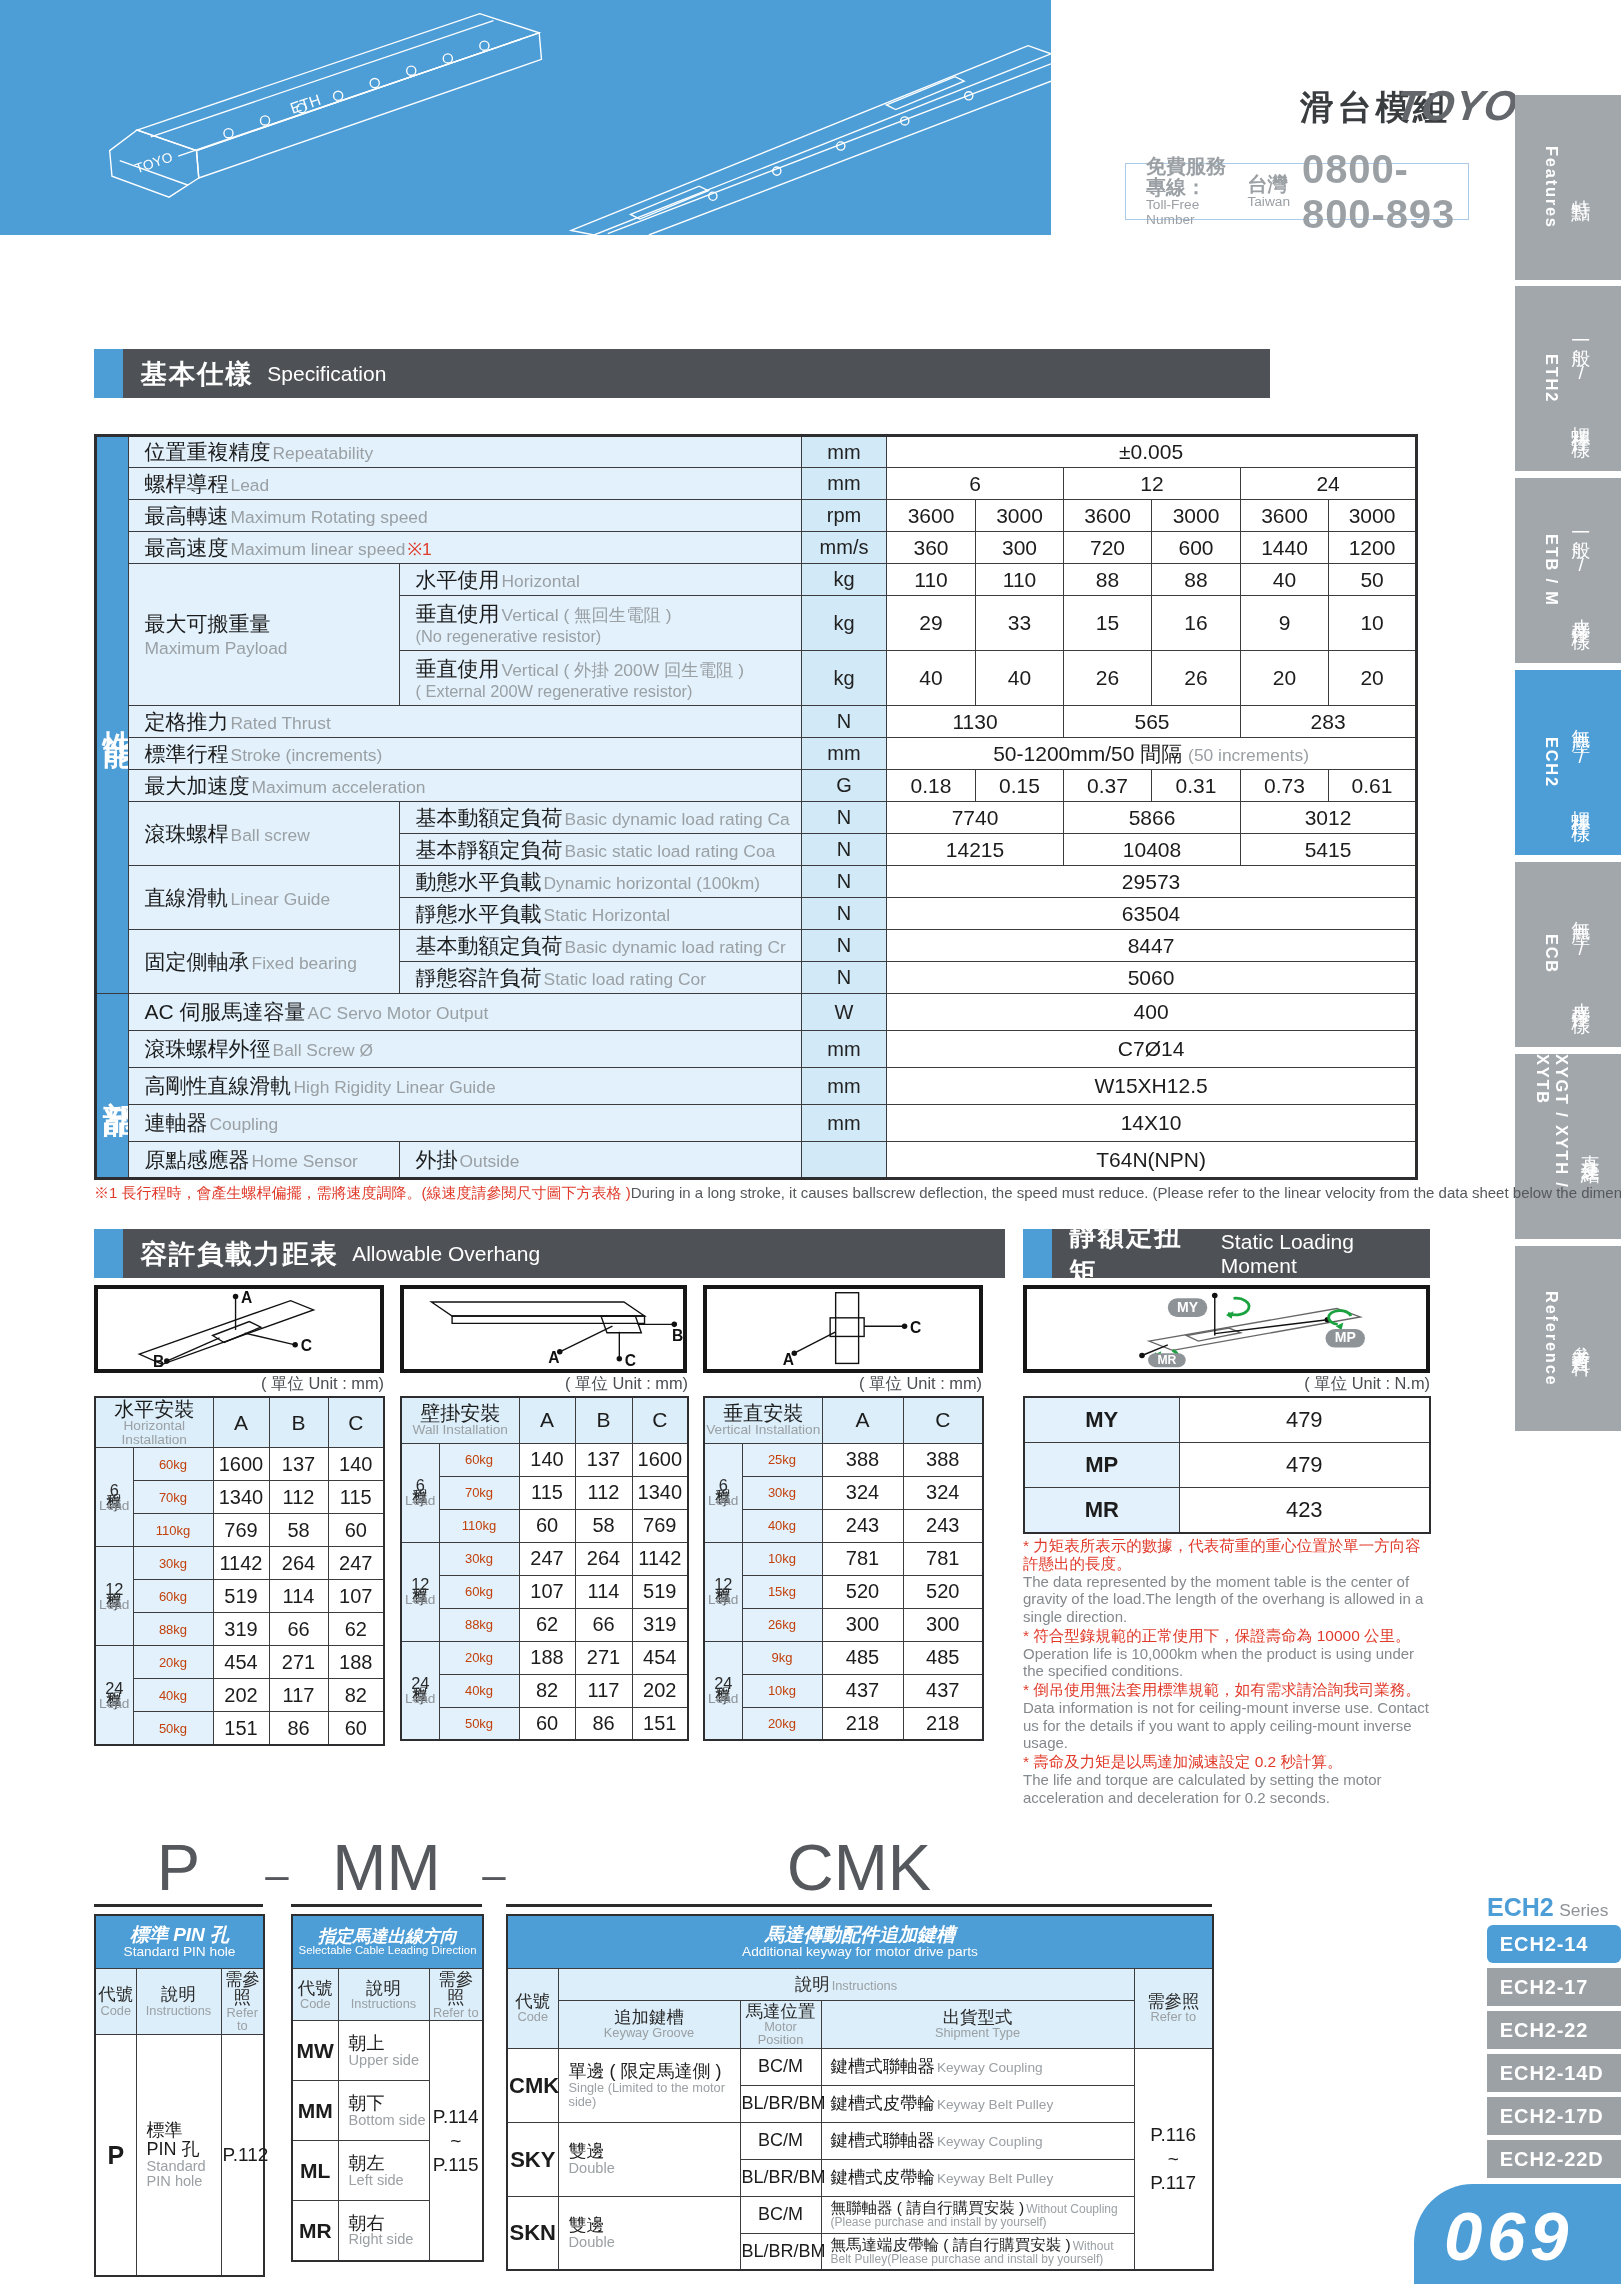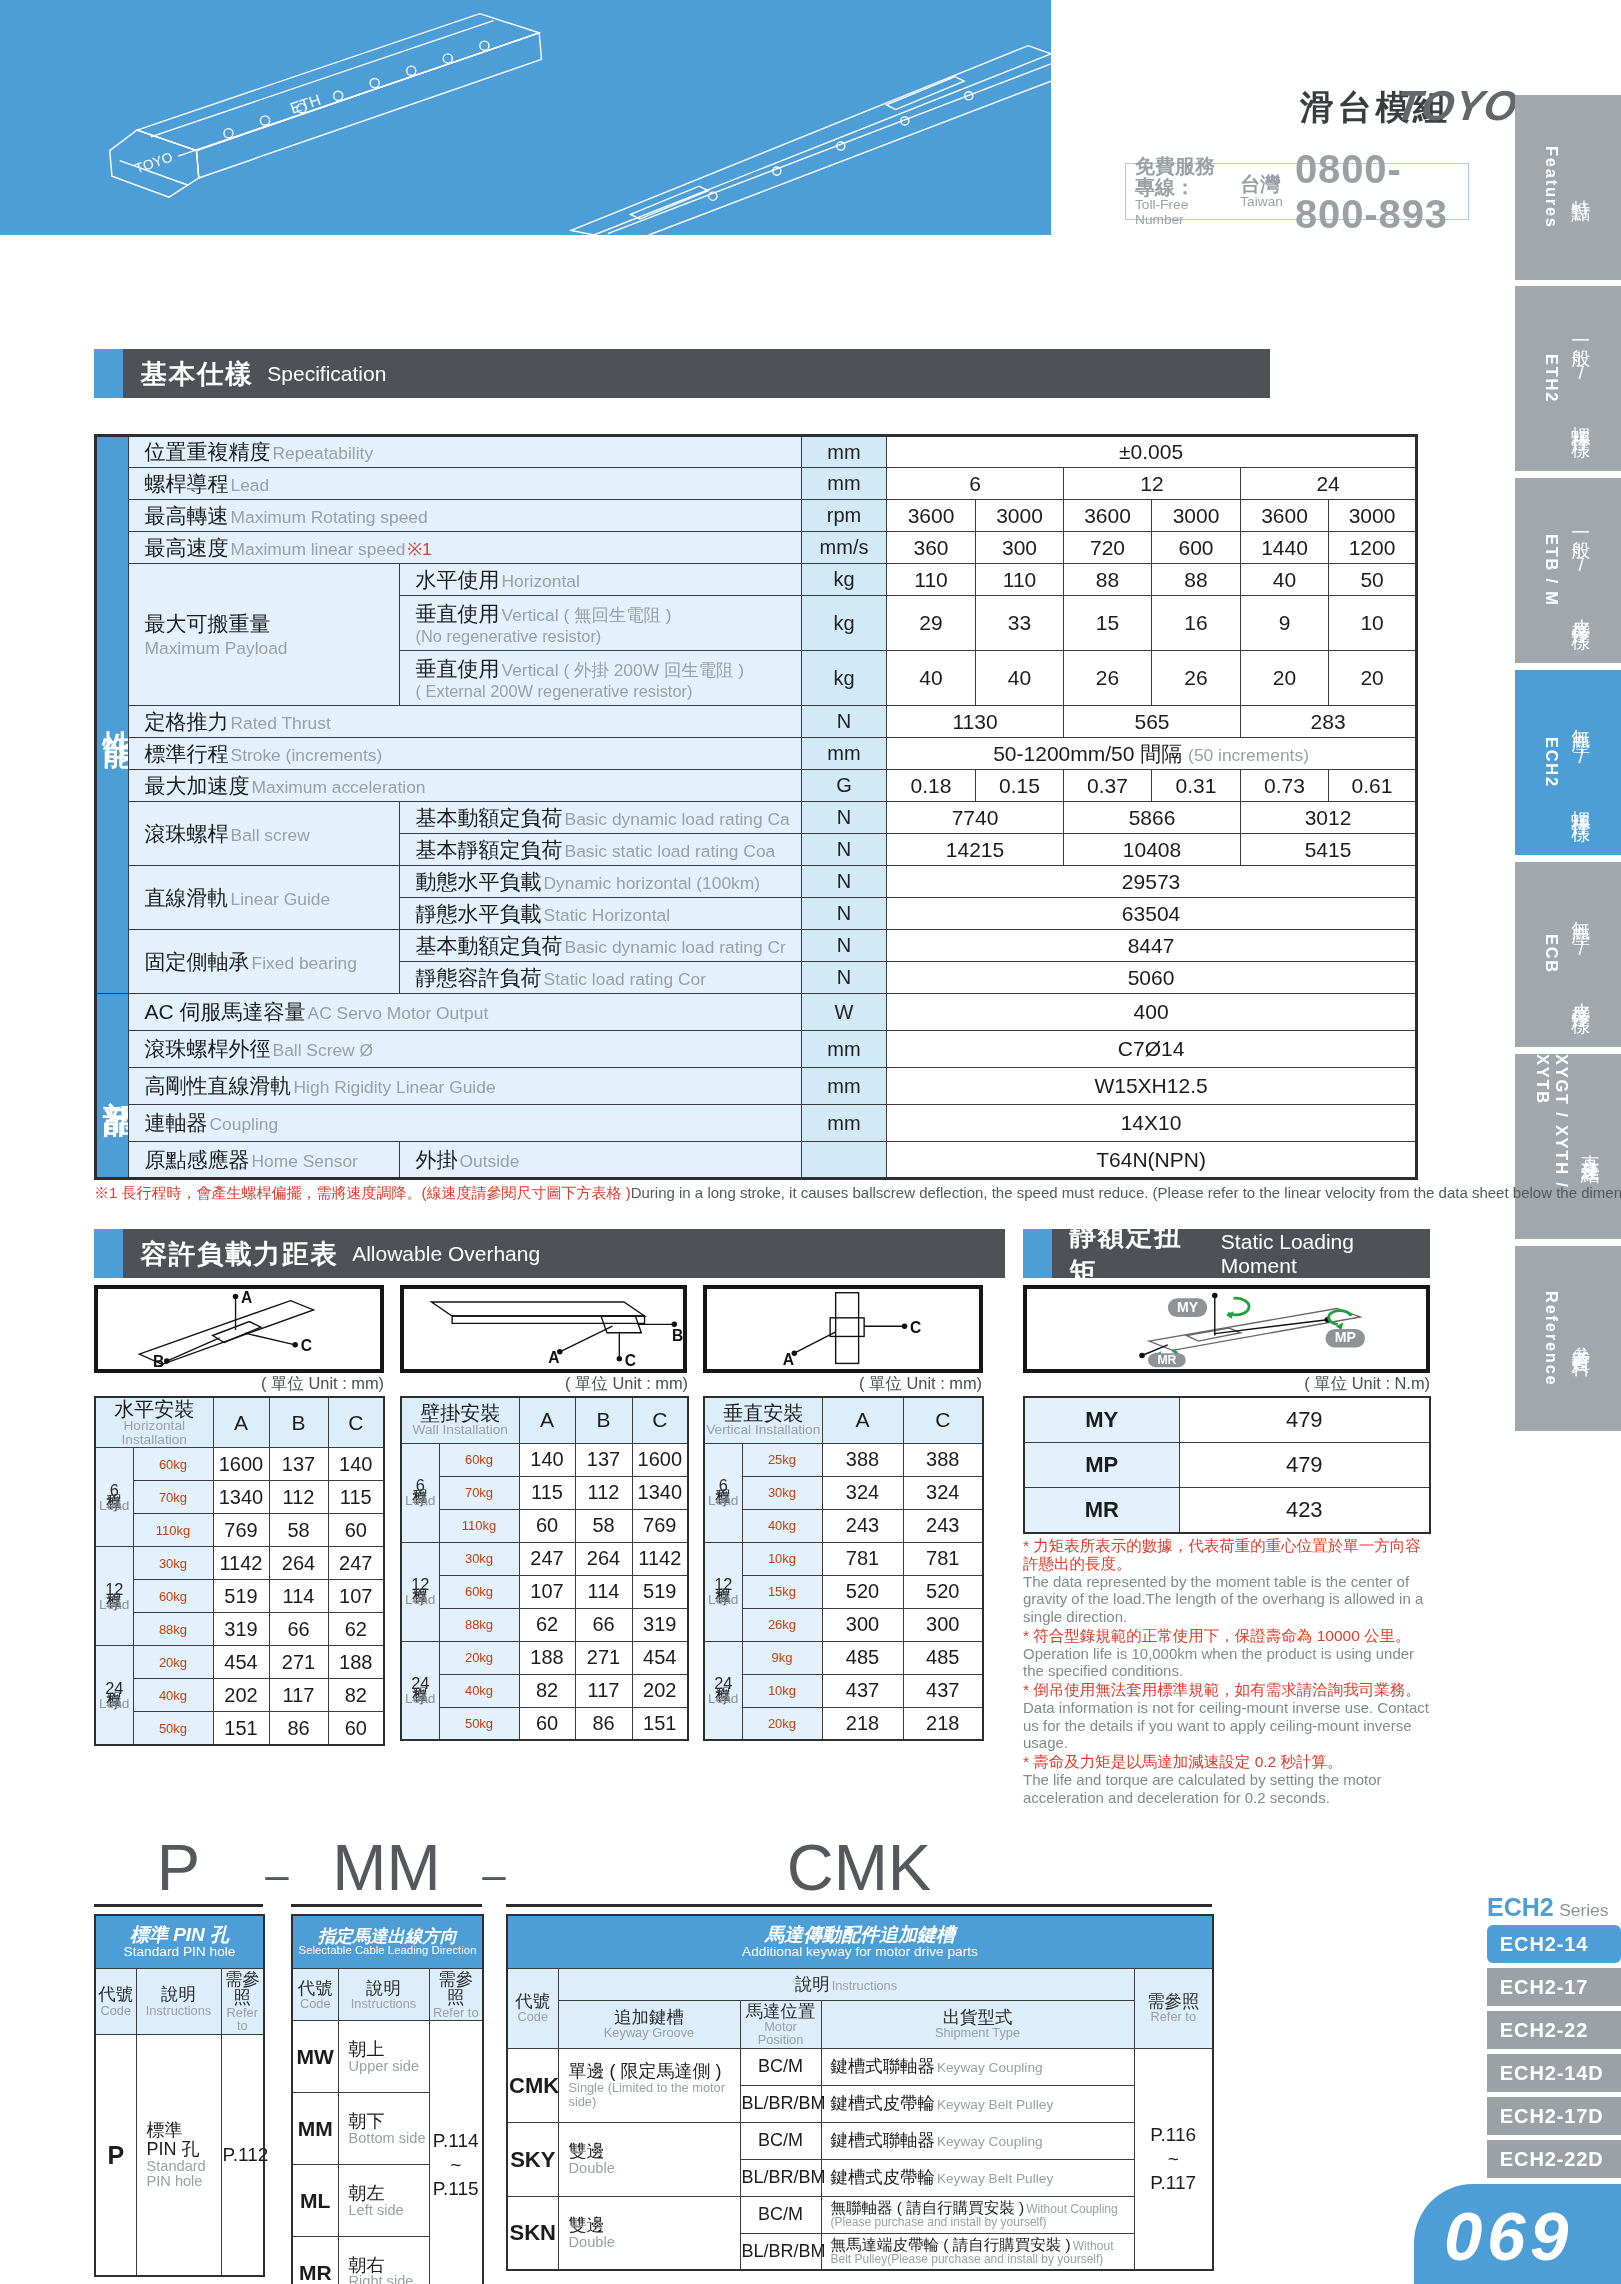--- a/index.html
+++ b/index.html
@@ -8,21 +8,21 @@
   
   .hero{position:absolute;left:0;top:0;width:1051px;height:235px;background:#4d9dd6;}
   .hero svg{display:block;width:100%;height:100%;}
   
   .page-title{position:absolute;left:1300px;top:85px;font-size:34px;font-weight:bold;
               color:#3a3d40;letter-spacing:3.7px;}
   .brand-logo{position:absolute;left:1396px;top:82px;font-size:42px;font-weight:bold;
               font-style:italic;color:#64686c;transform:skewX(-8deg);letter-spacing:0.9px;}
   .tollfree{position:absolute;left:1125px;top:163px;width:344px;height:57px;
             border:1.4px solid #a9cbe9;display:flex;align-items:center;gap:12px;
-            padding-left:9px;box-sizing:border-box;color:#9ba0a5;}
+            padding-left:20px;box-sizing:border-box;color:#9ba0a5;}
   .tf-col{display:flex;flex-direction:column;line-height:1.05;}
   .tf-zh{font-size:20px;font-weight:bold;}
   .tf-en{font-size:13.7px;}
   .tf-phone{font-size:40px;font-weight:bold;letter-spacing:0.9px;}
   
   .tab{position:absolute;left:1515px;width:106px;height:185px;background:#a2a7ac;
        display:flex;flex-direction:row;align-items:center;justify-content:center;gap:6.4px;}
   .tab.active{background:#4d9dd6;}
   .tab .code{writing-mode:vertical-rl;font-size:16.4px;font-weight:bold;color:#fff;letter-spacing:1.8px;}
   .tab .zh{writing-mode:vertical-rl;text-orientation:upright;font-size:19px;color:#fff;letter-spacing:3.7px;}
@@ -95,21 +95,21 @@
   .opt-head .oh-en{display:block;font-size:13.7px;}
   td.och{background:#dceef9;}
   .och .c-zh{display:block;font-size:17.4px;color:#2a2a2a;}
   .och .c-en{display:block;font-size:12.8px;color:#9aa0a4;}
   td.codecell{background:#fff;font-size:25px;font-weight:bold;color:#1c1c1c;}
   td.desc{background:#fff;text-align:left;padding-left:10px;}
   .d-zh{display:block;font-size:18px;color:#1c1c1c;}
   .d-en{display:block;font-size:14.6px;color:#9aa0a4;}
   td.refer{background:#fff;font-size:19px;color:#1c1c1c;line-height:1.25;}
   .hd115{height:53px;} .hd105{height:48px;} .hd70{height:32px;} .hd85{height:39px;padding-left:36px;}
-  .rw132{height:72px;} .rw80{height:37px;} .rw530{height:242px;}
+  .rw132{height:60px;} .rw80{height:37px;} .rw530{height:242px;}
   td.ship{background:#fff;text-align:left;padding-left:9px;}
   .s-zh{font-size:17.4px;color:#1c1c1c;}
   .s-en{font-size:13.7px;color:#9aa0a4;}
   
   .series-title{position:absolute;left:1487px;top:1893px;}
   .series-name{font-size:25px;font-weight:bold;color:#4d9dd6;}
   .series-suffix{font-size:17.4px;color:#8e9398;margin-left:5.5px;}
   .sitem{position:absolute;left:1487px;width:134px;height:38px;background:#9ca1a6;color:#fff;
          font-size:20px;font-weight:bold;display:flex;align-items:center;padding-left:12.8px;
          box-sizing:border-box;letter-spacing:0.9px;}

